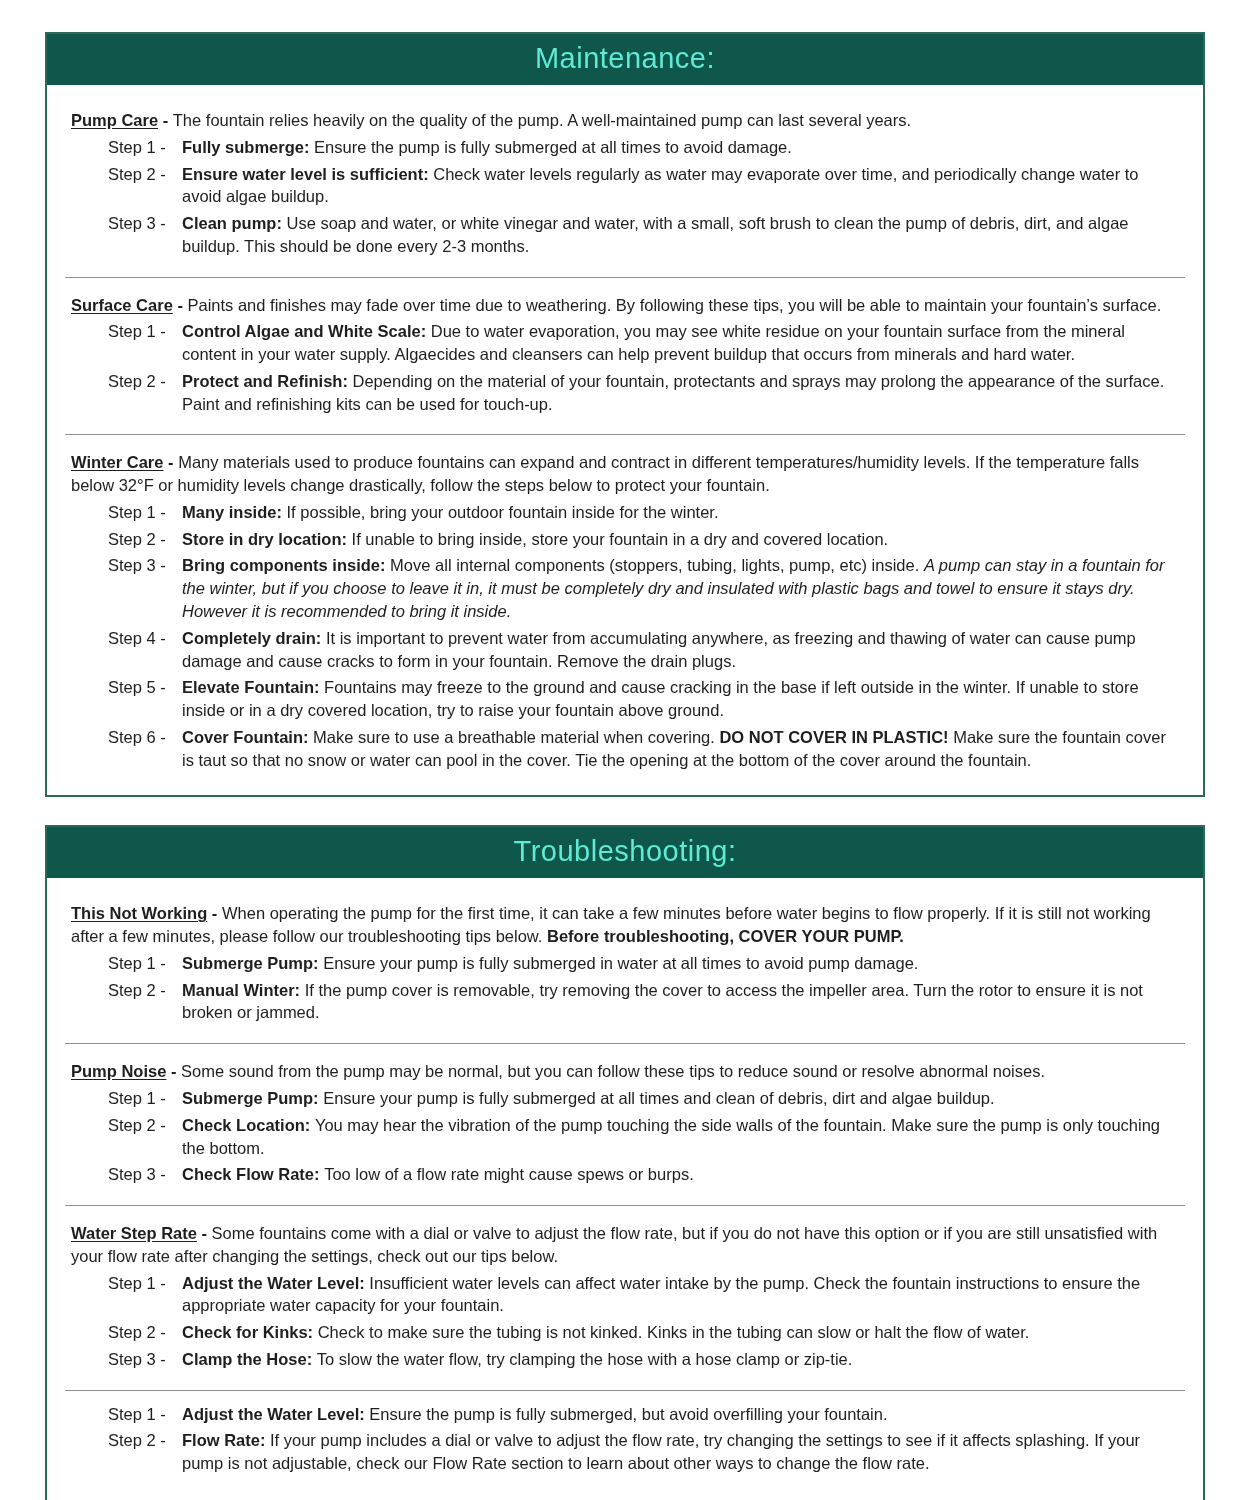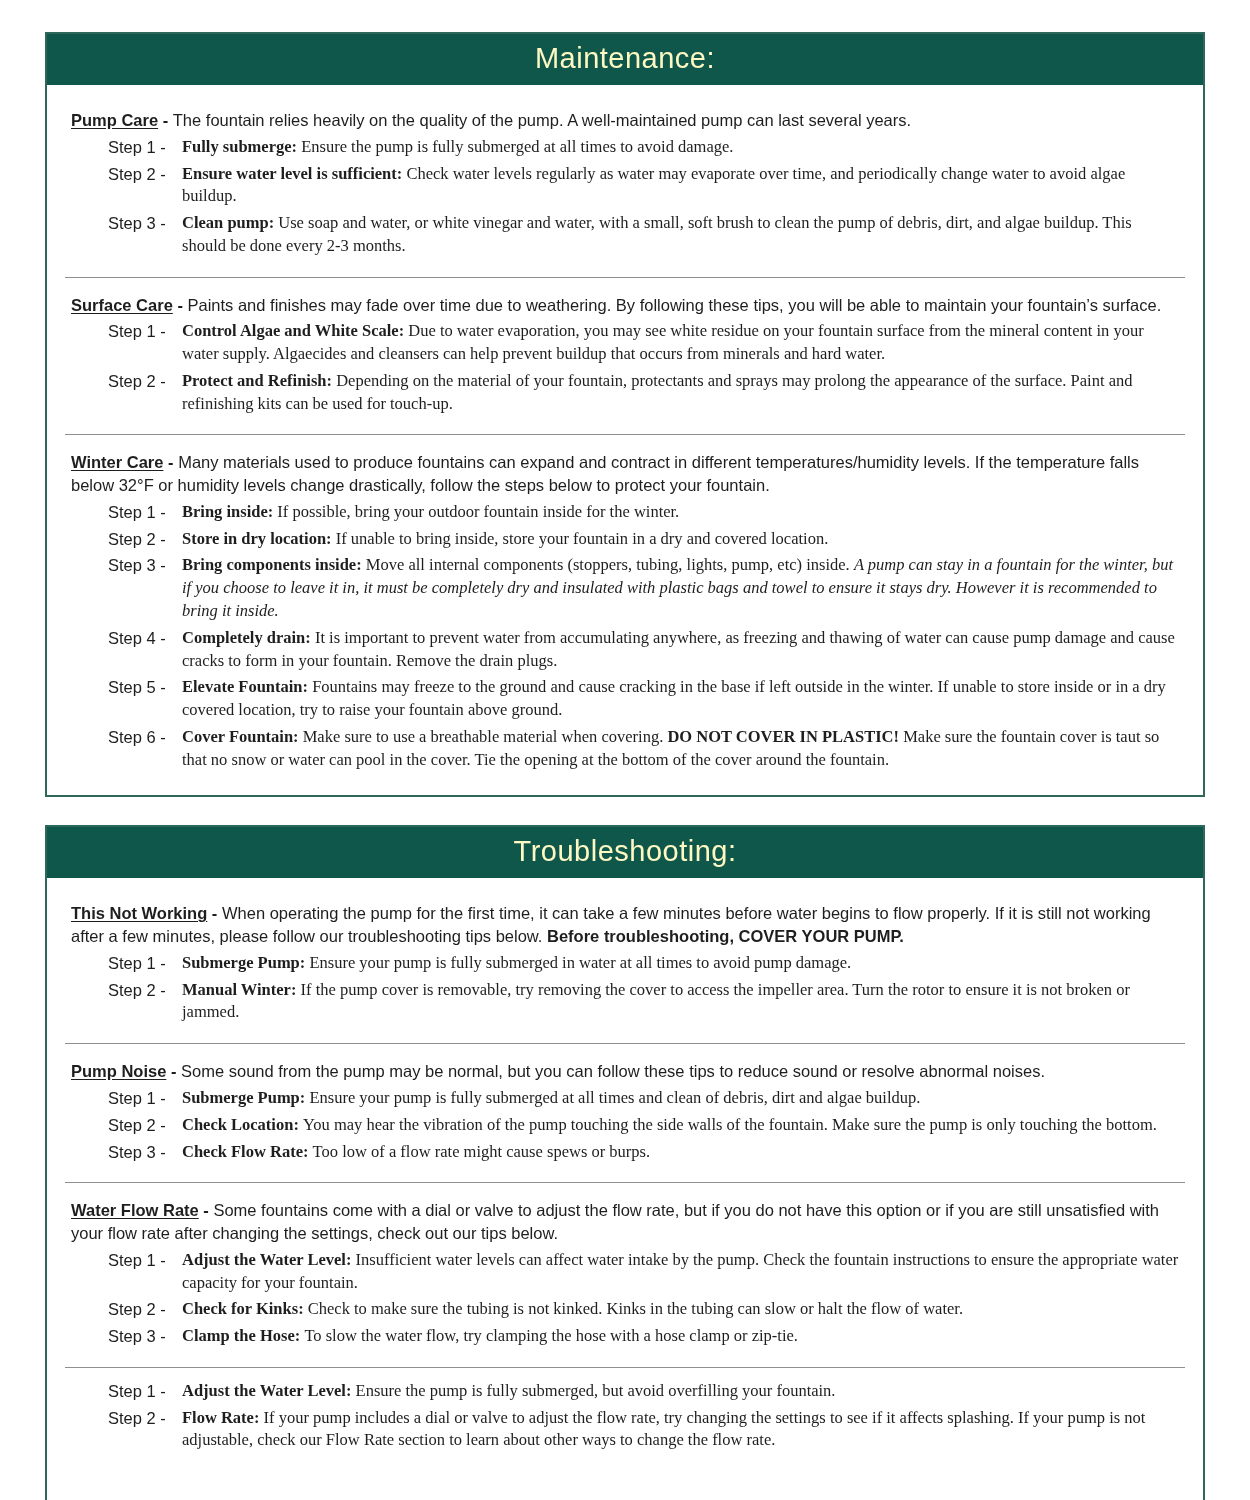--- a/index.html
+++ b/index.html
@@ -13,37 +13,37 @@
   }
   .doc-box {
     margin: 0 45px;
     border: 2px solid #2e685b;
     background: #ffffff;
   }
   #maintenance-box { margin-top: 32px; }
   #troubleshooting-box { margin-top: 28px; }
   .section-header {
     background: #0f574a;
-    color: #fef9c3;
+    color: #5eead4;
     text-align: center;
     font-size: 29px;
     letter-spacing: 0.5px;
     padding: 8px 0 10px;
   }
   .section-body { padding: 14px 24px 16px; }
   #maintenance-box .section-body { min-height: 572px; }
   #troubleshooting-box .section-body { min-height: 678px; }
   .group { padding: 2px 0 4px; }
   .group-intro { margin: 8px 0 3px; line-height: 1.38; }
   .heading { font-weight: bold; text-decoration: underline; text-underline-offset: 2px; text-align: center; }
   .heading-dash { font-weight: bold; }
   .steps { margin-left: 37px; margin-top: 2px; }
   .step { display: flex; margin: 4px 0; line-height: 1.38; }
   .step-num { flex: 0 0 74px; font-weight: normal; white-space: nowrap; }
-  .step-body { flex: 1; font-family: Liberation Serif, serif; }
+  .step-body { flex: 1; }
   .step-body strong.lead { font-weight: bold; }
   .step-body em { font-style: italic; }
   .sep {
     border: none;
     border-top: 1.5px solid #8f8f8f;
     margin: 11px -6px 6px;
     height: 0;
   }
 </style>
 </head>
@@ -84,21 +84,21 @@
             <div class="step-body"><strong class="lead">Protect and Refinish: </strong>Depending on the material of your fountain, protectants and sprays may prolong the appearance of the surface. Paint and refinishing kits can be used for touch-up.</div>
           </div>
         </div>
       </div>
       <div class="sep"></div>
       <div class="group">
         <p class="group-intro"><span class="heading">Winter Care</span><span class="heading-dash"> - </span>Many materials used to produce fountains can expand and contract in different temperatures/humidity levels. If the temperature falls below 32°F or humidity levels change drastically, follow the steps below to protect your fountain.</p>
         <div class="steps">
           <div class="step">
             <div class="step-num">Step 1 -</div>
-            <div class="step-body"><strong class="lead">Bring inside: </strong>If possible, bring your outdoor fountain inside for the winter.</div>
+            <div class="step-body"><strong class="lead">Many inside: </strong>If possible, bring your outdoor fountain inside for the winter.</div>
           </div>
           <div class="step">
             <div class="step-num">Step 2 -</div>
             <div class="step-body"><strong class="lead">Store in dry location: </strong>If unable to bring inside, store your fountain in a dry and covered location.</div>
           </div>
           <div class="step">
             <div class="step-num">Step 3 -</div>
             <div class="step-body"><strong class="lead">Bring components inside: </strong>Move all internal components (stoppers, tubing, lights, pump, etc) inside. <em>A pump can stay in a fountain for the winter, but if you choose to leave it in, it must be completely dry and insulated with plastic bags and towel to ensure it stays dry. However it is recommended to bring it inside.</em></div>
           </div>
           <div class="step">
@@ -149,21 +149,21 @@
             <div class="step-body"><strong class="lead">Check Location: </strong>You may hear the vibration of the pump touching the side walls of the fountain. Make sure the pump is only touching the bottom.</div>
           </div>
           <div class="step">
             <div class="step-num">Step 3 -</div>
             <div class="step-body"><strong class="lead">Check Flow Rate: </strong>Too low of a flow rate might cause spews or burps.</div>
           </div>
         </div>
       </div>
       <div class="sep"></div>
       <div class="group">
-        <p class="group-intro"><span class="heading">Water Flow Rate</span><span class="heading-dash"> - </span>Some fountains come with a dial or valve to adjust the flow rate, but if you do not have this option or if you are still unsatisfied with your flow rate after changing the settings, check out our tips below.</p>
+        <p class="group-intro"><span class="heading">Water Step Rate</span><span class="heading-dash"> - </span>Some fountains come with a dial or valve to adjust the flow rate, but if you do not have this option or if you are still unsatisfied with your flow rate after changing the settings, check out our tips below.</p>
         <div class="steps">
           <div class="step">
             <div class="step-num">Step 1 -</div>
             <div class="step-body"><strong class="lead">Adjust the Water Level: </strong>Insufficient water levels can affect water intake by the pump. Check the fountain instructions to ensure the appropriate water capacity for your fountain.</div>
           </div>
           <div class="step">
             <div class="step-num">Step 2 -</div>
             <div class="step-body"><strong class="lead">Check for Kinks: </strong>Check to make sure the tubing is not kinked. Kinks in the tubing can slow or halt the flow of water.</div>
           </div>
           <div class="step">

